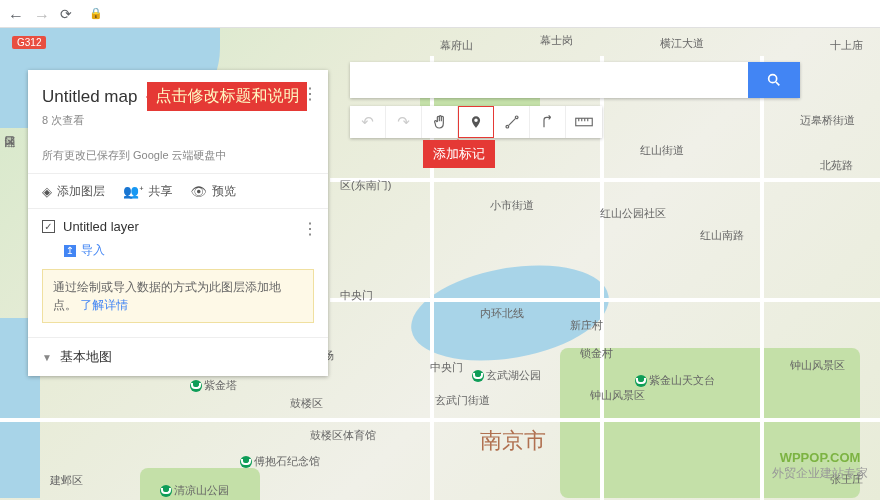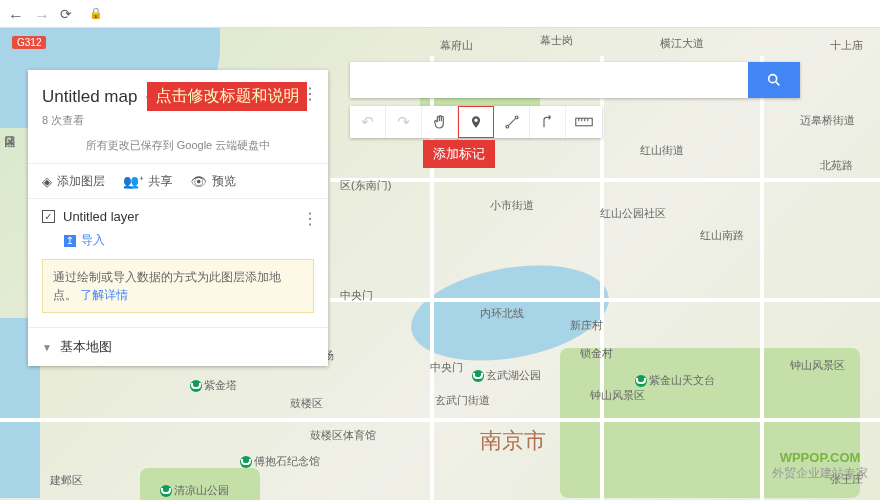--- a/index.html
+++ b/index.html
@@ -31,21 +31,21 @@
 .route-badge { position: absolute; top: 36px; left: 12px; background: #e84e40; color: #fff; font-size: 10px; padding: 1px 5px; border-radius: 2px; }
 
 
 .panel { position: absolute; top: 70px; left: 28px; width: 300px; background: #fff; box-shadow: 0 1px 4px rgba(0,0,0,0.3); z-index: 10; }
 .panel-header { padding: 12px 14px 10px; position: relative; }
 .title-row { display: flex; align-items: center; gap: 10px; }
 .map-title { font-size: 17px; color: #333; }
 .red-callout { background: #e53935; color: #fef9c3; font-size: 16px; padding: 4px 8px; position: relative; }
 .red-callout.arrow-left::before { content: ""; position: absolute; left: -6px; top: 50%; margin-top: -5px; border: 5px solid transparent; border-right-color: #e53935; }
 .views { font-size: 11px; color: #888; margin-top: 2px; }
-.saved { font-size: 11px; color: #888; margin-top: 10px; text-align: center; }
+.saved { font-size: 11px; color: #888; margin-top: 20px; }
 .more-dots { position: absolute; right: 10px; top: 14px; color: #777; font-size: 16px; cursor: pointer; }
 
 .action-row { display: flex; border-top: 1px solid #eee; border-bottom: 1px solid #eee; padding: 8px 14px; gap: 18px; }
 .action-item { display: flex; align-items: center; gap: 5px; font-size: 12px; color: #555; cursor: pointer; }
 .icon-sm { font-size: 13px; color: #555; }
 
 .layer-block { padding: 10px 14px 14px; position: relative; }
 .layer-row { display: flex; align-items: center; gap: 8px; }
 .checkbox { width: 13px; height: 13px; border: 1.5px solid #555; display: inline-flex; align-items: center; justify-content: center; font-size: 10px; color: #555; }
 .layer-name { font-size: 13px; color: #333; }

